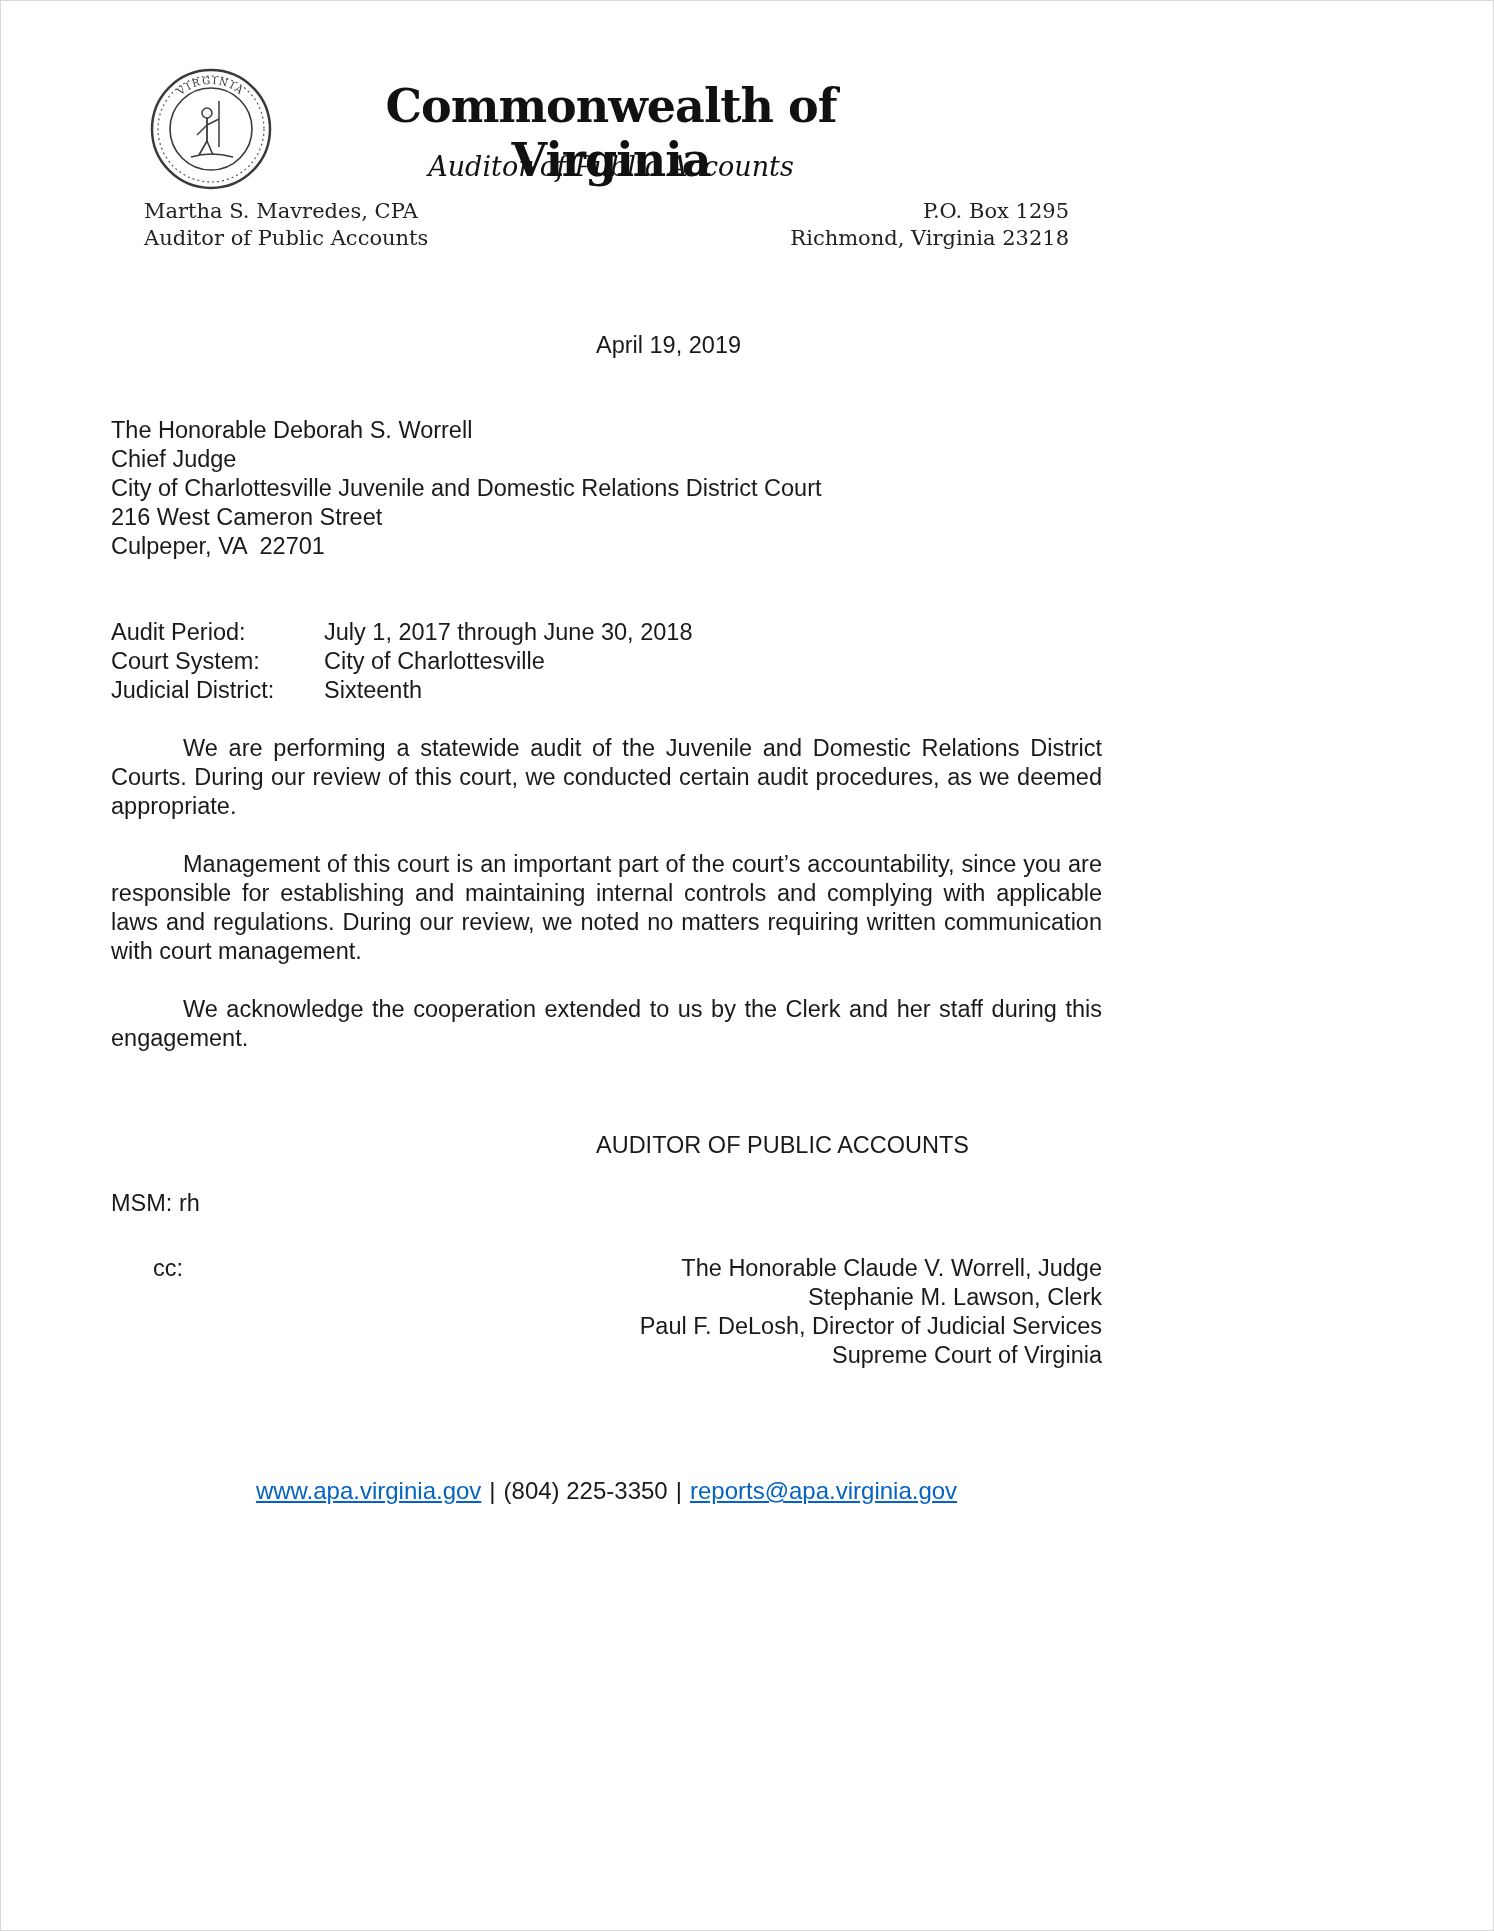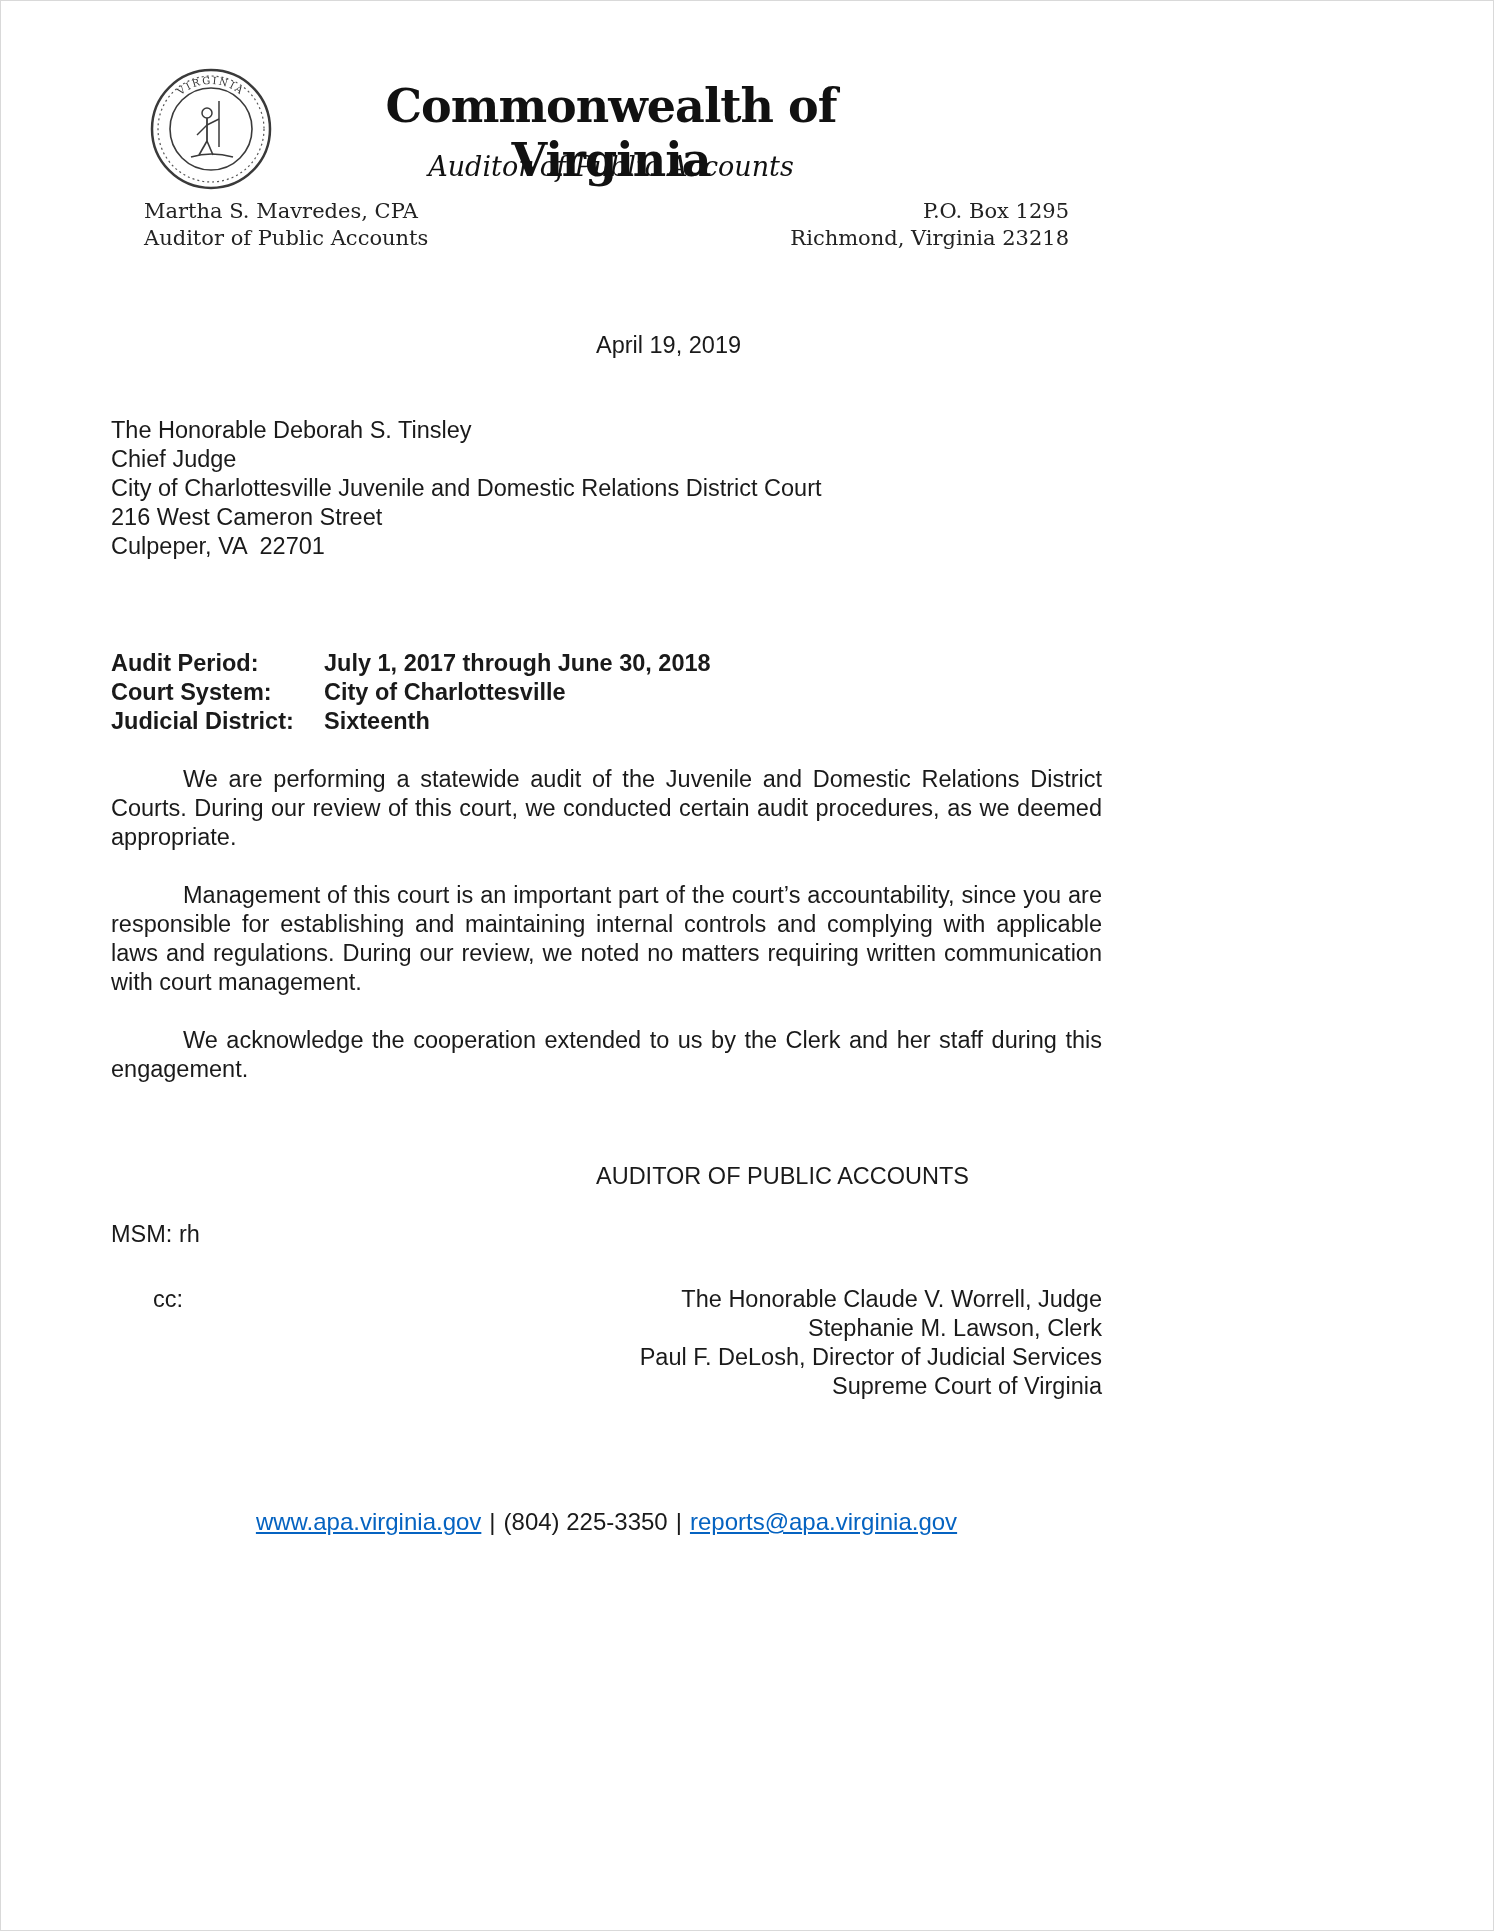--- a/index.html
+++ b/index.html
@@ -71,21 +71,21 @@
   }
 
   .date-line {
     margin-top: 58px;
     margin-left: 485px;
   }
 
   .recipient { margin-top: 56px; }
   .recipient div { white-space: pre-wrap; }
 
-  .details { margin-top: 88px; font-weight: bold; }
+  .details { margin-top: 57px; }
   .detail-row {
     display: grid;
     grid-template-columns: 213px 1fr;
   }
 
   .paragraphs { margin-top: 28px; }
   .paragraphs p {
     margin-top: 29px;
     text-align: justify;
     text-indent: 72px;
@@ -152,21 +152,21 @@
       <div>P.O. Box 1295</div>
       <div>Richmond, Virginia 23218</div>
     </div>
   </div>
 
   <div class="letter-body">
 
     <div class="date-line">April 19, 2019</div>
 
     <div class="recipient">
-      <div>The Honorable Deborah S. Tinsley</div>
+      <div>The Honorable Deborah S. Worrell</div>
       <div>Chief Judge</div>
       <div>City of Charlottesville Juvenile and Domestic Relations District Court</div>
       <div>216 West Cameron Street</div>
       <div>Culpeper, VA  22701</div>
     </div>
 
     <div class="details">
       <div class="detail-row">
         <div>Audit Period:</div>
         <div>July 1, 2017 through June 30, 2018</div>

